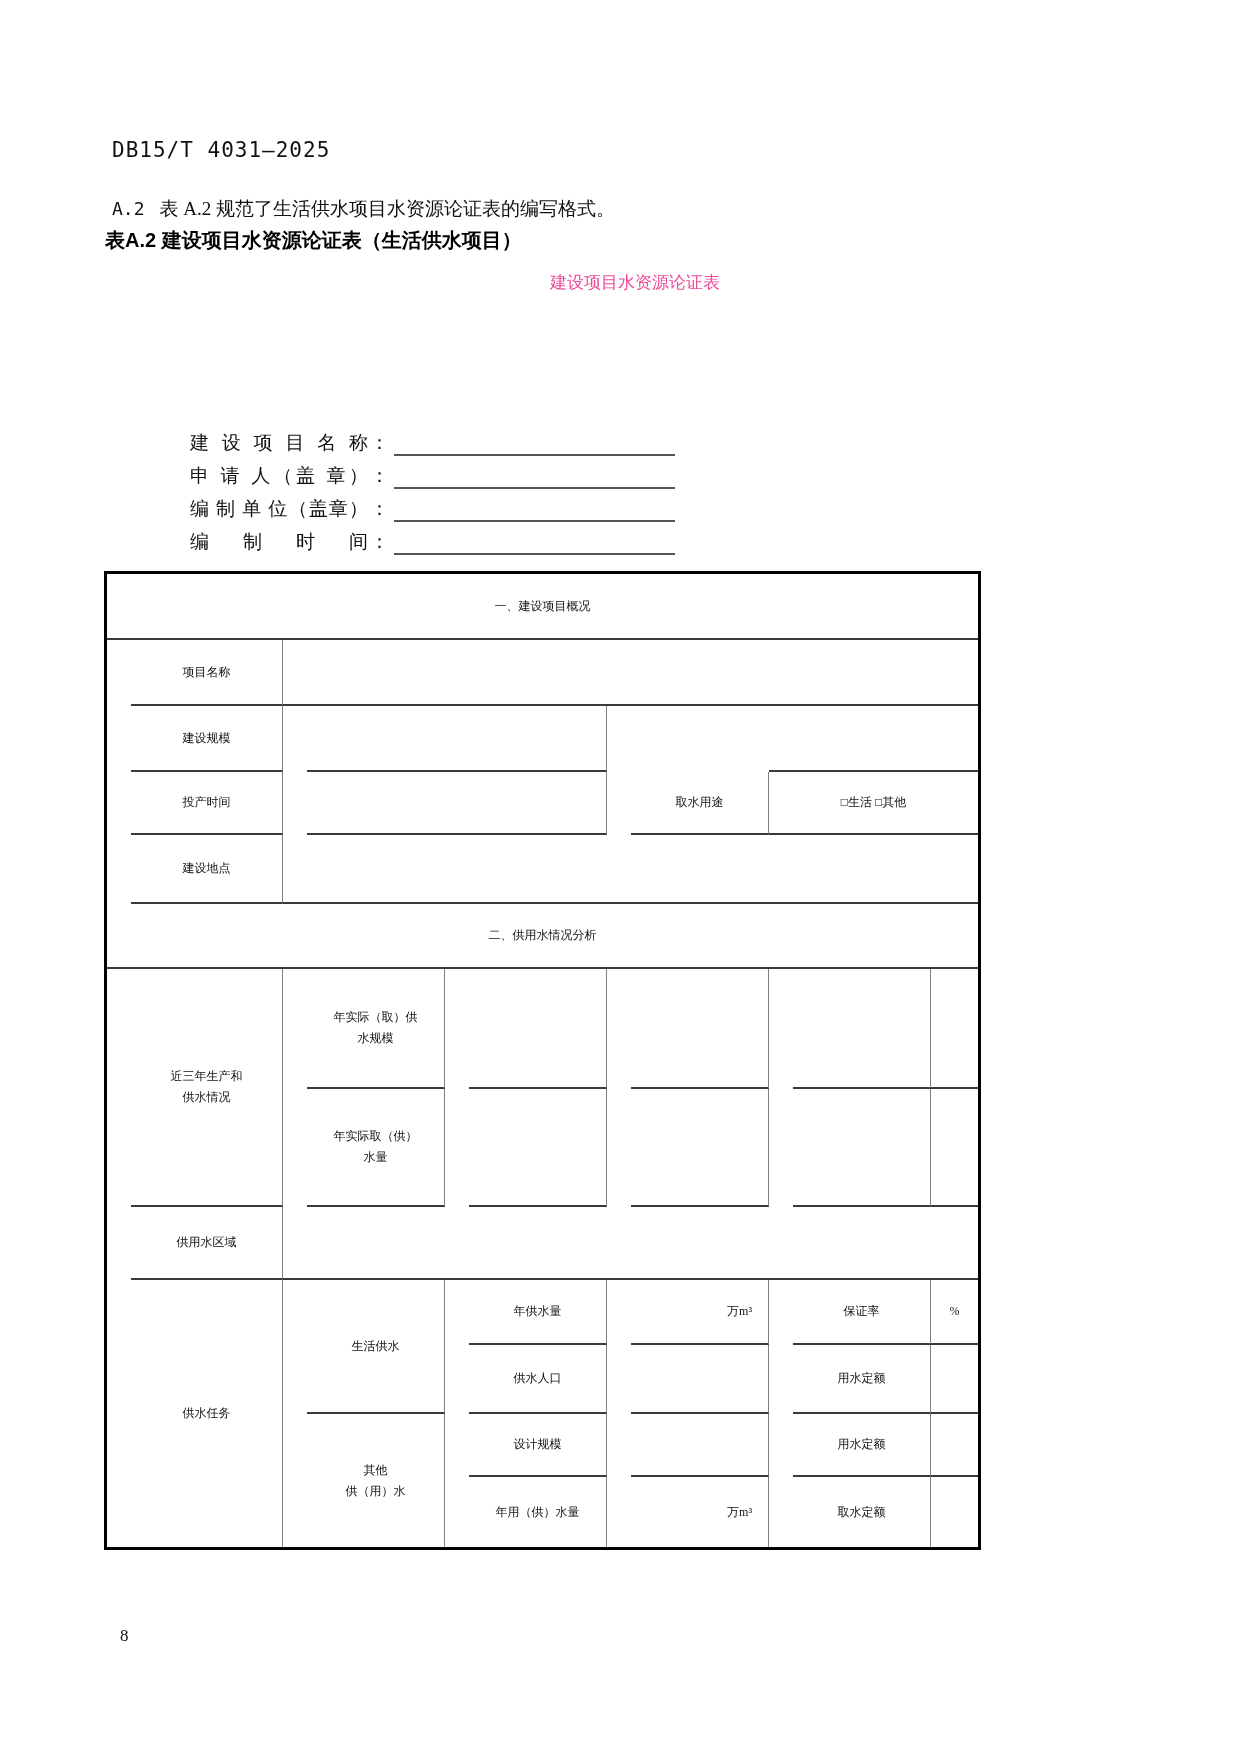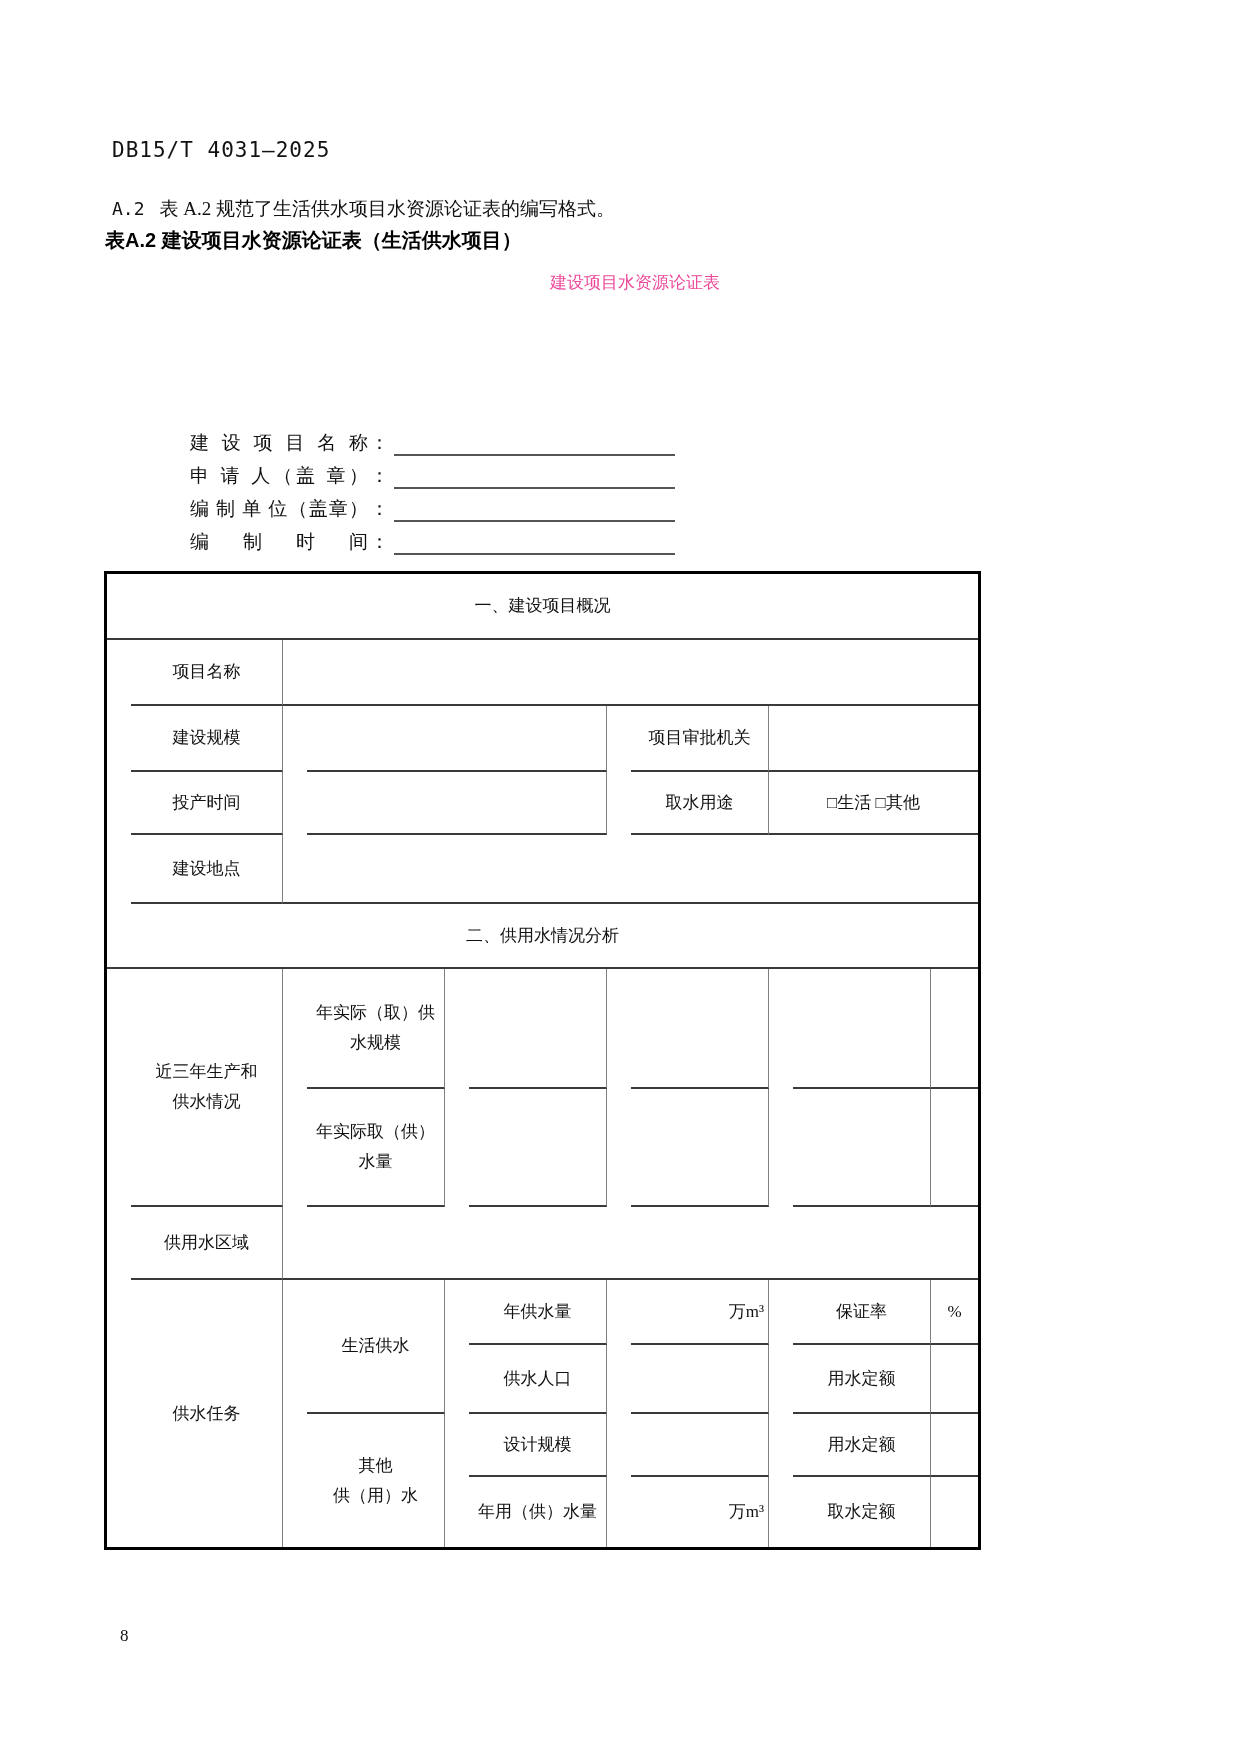--- a/index.html
+++ b/index.html
@@ -58,26 +58,26 @@
     position: absolute; left: 104px; top: 571px;
     display: grid;
     grid-template-columns: 176px 162px 162px 162px 162px 47px;
     grid-template-rows: 66px 66px 66px 63px 69px 65px 120px 118px 73px 65px 69px 63px 70px;
     border: 3px solid #000;
     background: #fff;
   }
   .cell {
     display: flex; flex-direction: column;
     align-items: center; justify-content: center;
-    font-size: 17px; color: #111; text-align: center;
+    font-size: 12px; color: #111; text-align: center;
     line-height: 1.75; overflow: hidden;
   }
   .cell.bb { border-bottom: 2px solid #3a3a3a; }
   .cell.br { border-right: 1px solid #808080; margin-left: 24px; }
-  .cell.right { flex-direction: row; justify-content: flex-end; padding-right: 4px; }
+  .cell.right { flex-direction: row; justify-content: flex-end; padding-right: 16px; }
 
   .page-number {
     position: absolute; left: 120px; top: 1626px;
     font-size: 17px; color: #111;
   }
 </style>
 </head>
 <body>
 
 <div class="page">
@@ -119,21 +119,20 @@
 
   <div class="form-table">
 
     <div class="cell bb" style="grid-area:1/1/2/7">一、建设项目概况</div>
 
     <div class="cell bb br" style="grid-area:2/1/3/2">项目名称</div>
     <div class="cell bb" style="grid-area:2/2/3/7"></div>
 
     <div class="cell bb br" style="grid-area:3/1/4/2">建设规模</div>
     <div class="cell bb br" style="grid-area:3/2/4/4"></div>
-    <div class="cell bb br" style="grid-area:3/4/4/5">项目审批机关</div>
     <div class="cell bb" style="grid-area:3/5/4/7"></div>
 
     <div class="cell bb br" style="grid-area:4/1/5/2">投产时间</div>
     <div class="cell bb br" style="grid-area:4/2/5/4"></div>
     <div class="cell bb br" style="grid-area:4/4/5/5">取水用途</div>
     <div class="cell bb" style="grid-area:4/5/5/7">□生活 □其他</div>
 
     <div class="cell bb br" style="grid-area:5/1/6/2">建设地点</div>
     <div class="cell bb" style="grid-area:5/2/6/7"></div>
 

